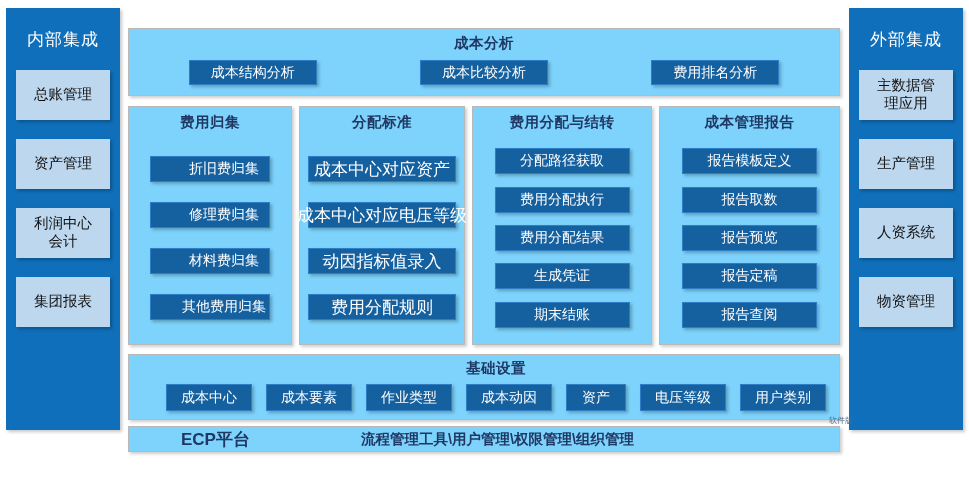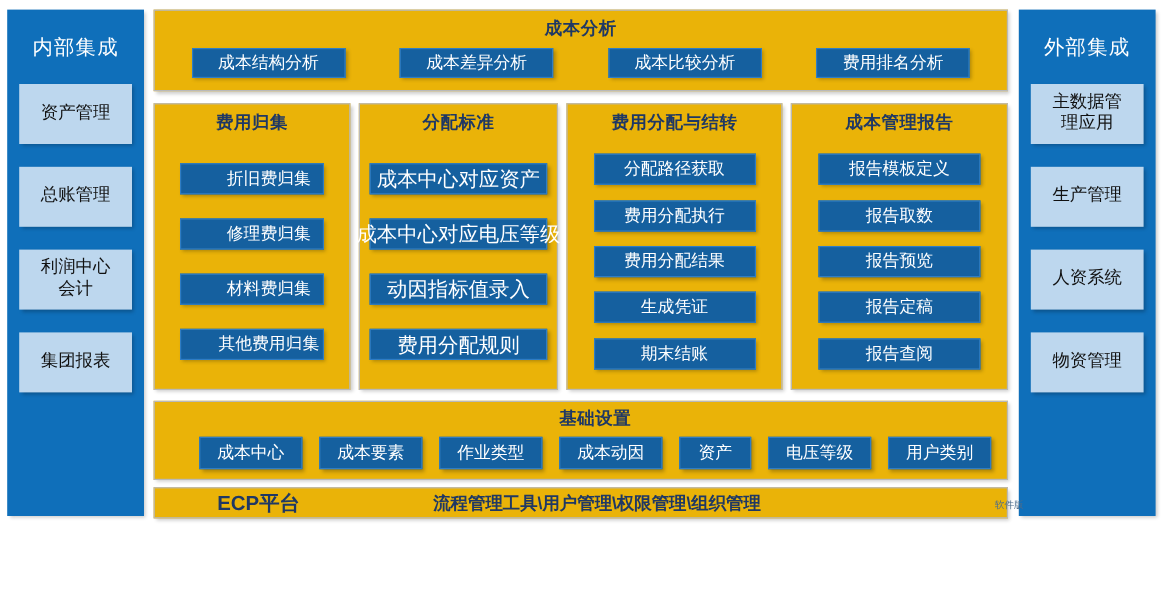--- a/index.html
+++ b/index.html
@@ -55,24 +55,25 @@
     text-align: center;
     line-height: 1.2;
     margin-bottom: 19px;
     box-shadow: 2px 2px 3px rgba(0,0,0,0.25);
   }
   .rail-item.two-line { line-height: 1.22; }
 
   
   .panel {
     position: absolute;
-    background: #eab308;
+    background: #7dd3fc;
     border: 1px solid #b9b9b9;
     box-shadow: 2px 2px 3px rgba(0,0,0,0.20);
     box-sizing: border-box;
+    margin-top: 20px;
   }
   .panel-title {
     text-align: center;
     color: #1f3864;
     font-weight: bold;
     font-size: 14.5px;
     letter-spacing: 0.5px;
   }
 
   
@@ -198,24 +199,24 @@
   }
 </style>
 </head>
 <body>
 
 <div id="canvas">
 
   <div class="rail rail-left">
     <div class="rail-title">内部集成</div>
     <div class="rail-item">
+      <span>总账管理</span>
+    </div>
+    <div class="rail-item">
       <span>资产管理</span>
-    </div>
-    <div class="rail-item">
-      <span>总账管理</span>
     </div>
     <div class="rail-item two-line">
       <span>利润中心<br>会计</span>
     </div>
     <div class="rail-item">
       <span>集团报表</span>
     </div>
   </div>
 
   <div class="rail rail-right">
@@ -234,23 +235,20 @@
     </div>
   </div>
 
   <div class="panel" id="top-panel">
     <div class="panel-title">成本分析</div>
     <div id="top-row">
       <div class="btn">
         <span>成本结构分析</span>
       </div>
       <div class="btn">
-        <span>成本差异分析</span>
-      </div>
-      <div class="btn">
         <span>成本比较分析</span>
       </div>
       <div class="btn">
         <span>费用排名分析</span>
       </div>
     </div>
   </div>
 
   <div class="panel col" id="col-1">
     <div class="panel-title">费用归集</div>

